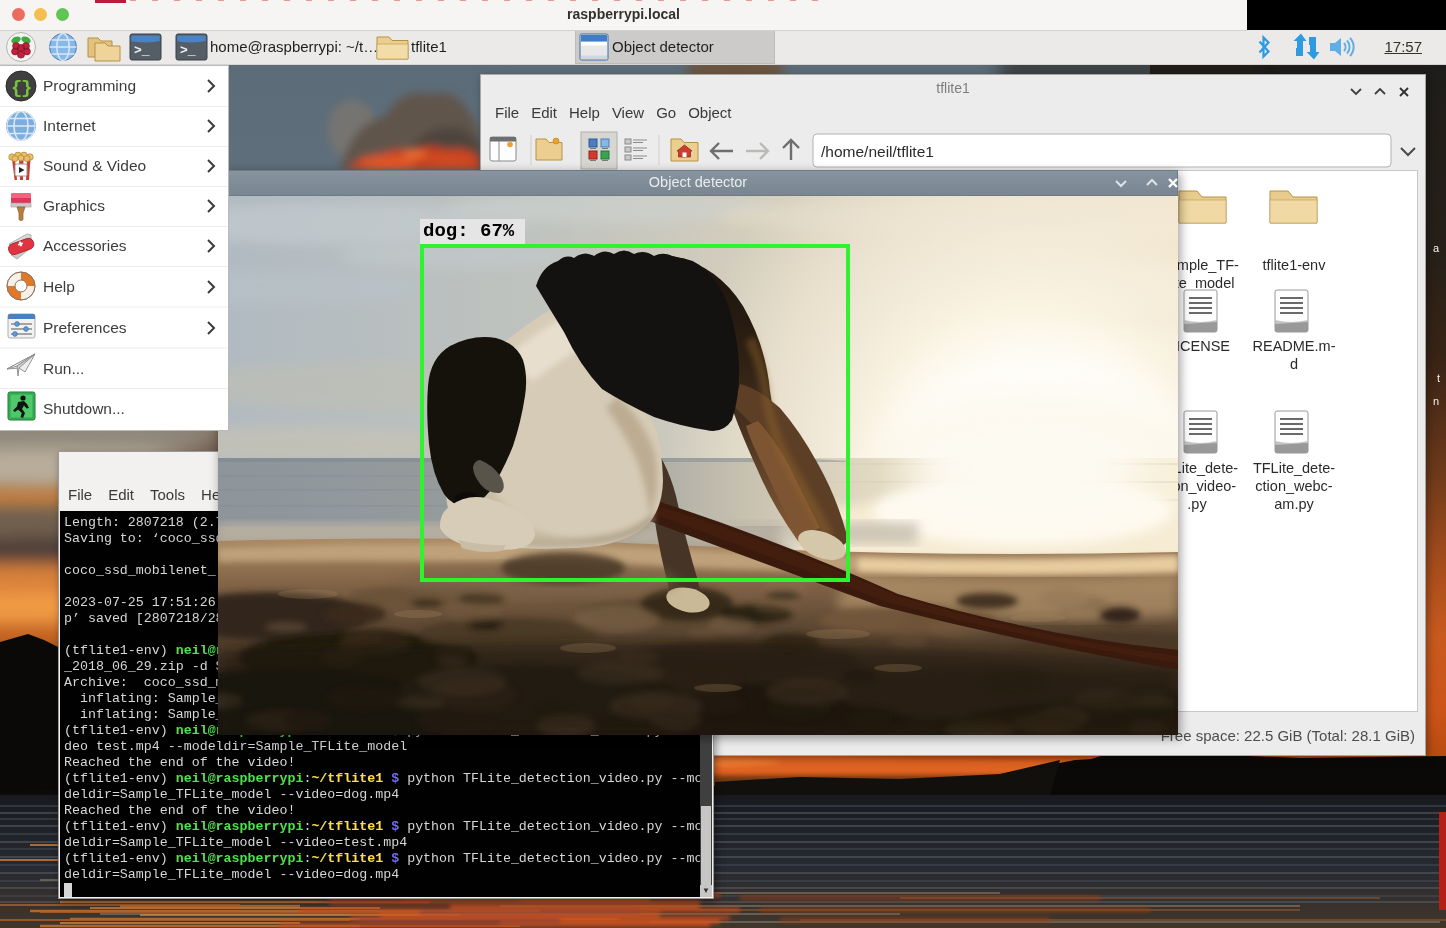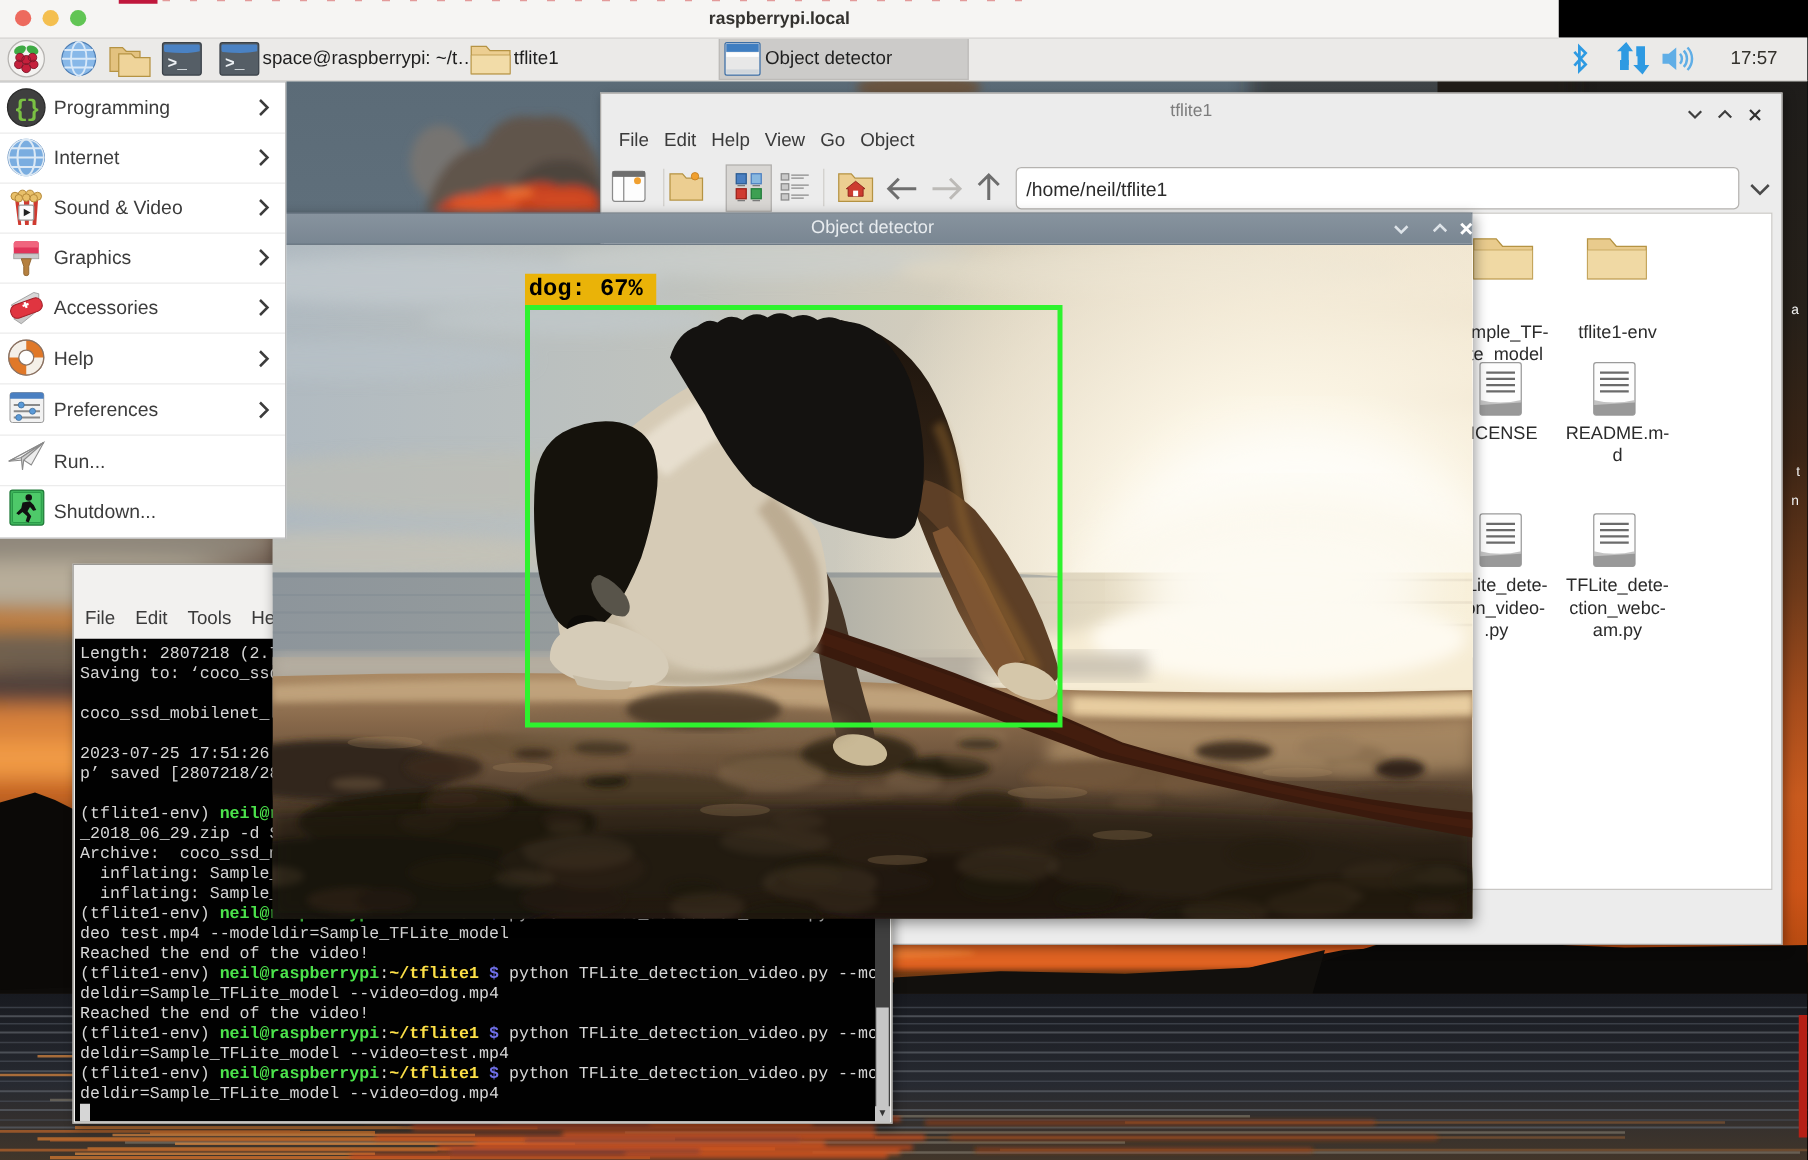--- a/index.html
+++ b/index.html
@@ -9,21 +9,21 @@
   
   #macbar{left:0;top:0;width:1247px;height:30px;background:#f6f5f3;
           border-bottom:1px solid #d4d2cf;z-index:70;}
   .tl{position:absolute;top:8px;width:13px;height:13px;border-radius:50%;}
   #macbar .title{position:absolute;left:0;right:0;top:6px;text-align:center;
       font-size:14px;font-weight:bold;color:#33312e;}
   
   #taskbar{left:0;top:30px;width:1446px;height:34px;background:#ebeae8;z-index:60;
            border-bottom:1px solid #d7d5d2;}
   .tbtxt{position:absolute;top:8px;font-size:15px;color:#1f1f1f;white-space:nowrap;}
-  #clock{position:absolute;right:24px;top:8px;font-size:15px;color:#33312c;}
+  #clock{position:absolute;right:24px;top:8px;font-size:15px;color:#33312c;text-decoration:underline;}
   
   #menu{left:0;top:65px;width:228px;height:364px;background:#ffffff;
         border:1px solid #b9b9b9;border-left:none;z-index:50;}
   
   #fm{left:480px;top:74px;width:944px;height:680px;background:#ececec;
       border:1px solid #a9a7a4;box-shadow:2px 3px 8px rgba(0,0,0,.35);z-index:20;}
   #fm .wtitle{position:absolute;top:5px;left:0;right:0;text-align:center;
       font-size:14px;color:#7d7d7d;}
   #fm .menurow{position:absolute;top:29px;left:14px;font-size:15px;color:#3a3a3a;}
   #fm .menurow span{margin-right:12px;}
@@ -48,21 +48,21 @@
   
   #od{left:218px;top:170px;width:960px;height:565px;z-index:40;
       box-shadow:2px 3px 10px rgba(0,0,0,.4);}
   #od .otitle{position:absolute;left:0;top:0;width:960px;height:26px;
      background:linear-gradient(#87939e,#798692);border:1px solid #6e7a85;box-sizing:border-box;}
   #od .otxt{position:absolute;left:0;right:0;top:4px;text-align:center;color:#e8ecef;font-size:14.5px;}
   #odvideo{position:absolute;left:0;top:26px;width:960px;height:539px;}
   
   #gbox{position:absolute;left:202px;top:74px;width:430px;height:338px;
         border:4px solid #2ef32e;box-sizing:border-box;}
-  #glabel{position:absolute;left:202px;top:49px;width:105px;height:25px;background:#eab308;
+  #glabel{position:absolute;left:202px;top:49px;width:105px;height:25px;background:#e5e5e5;
       color:#000;font-family:"Liberation Mono",monospace;font-weight:bold;font-size:19px;
       line-height:25px;text-align:left;padding-left:3px;box-sizing:border-box;letter-spacing:0px;}
   .frag{position:absolute;color:#f4f4f4;font-size:11px;z-index:5;}
 </style>
 </head>
 <body>
 
 <div class="abs" id="wallwrap" style="left:0;top:30px;width:1446px;height:898px;z-index:1;">
 <svg width="1446" height="898" viewBox="0 0 1446 898" xmlns="http://www.w3.org/2000/svg">
  <defs>
@@ -280,20 +280,23 @@
  <use href="#doc" x="701" y="240"></use>
  <use href="#doc" x="792" y="240"></use>
  <text x="714" y="302" font-size="14.5" fill="#2b2b2b" text-anchor="middle">TFLite_dete-</text>
  <text x="714" y="320" font-size="14.5" fill="#2b2b2b" text-anchor="middle">ction_video-</text>
  <text x="714" y="338" font-size="14.5" fill="#2b2b2b" text-anchor="middle">.py</text>
  <text x="811" y="302" font-size="14.5" fill="#2b2b2b" text-anchor="middle">TFLite_dete-</text>
  <text x="811" y="320" font-size="14.5" fill="#2b2b2b" text-anchor="middle">ction_webc-</text>
  <text x="811" y="338" font-size="14.5" fill="#2b2b2b" text-anchor="middle">am.py</text>
 </svg>
   </div>
+  <div class="statusbar">
+      <span class="freetxt">Free space: 22.5 GiB (Total: 28.1 GiB)</span>
+    </div>
 </div>
 
 <div class="abs" id="term">
   <div class="tmenu"><span>File</span><span>Edit</span><span>Tools</span><span>Help</span></div>
   <div id="console">Length: 2807218 (2.7M) [application/zip]
 Saving to: ‘coco_ssd_mobilenet_v1_1.0_quant_2018_06_29.zip’
 
 coco_ssd_mobilenet_ 100%[===================&gt;]   2.68M  1.92MB/s    in 1.4s
 
 2023-07-25 17:51:26 (1.92 MB/s) - ‘coco_ssd_mobilenet_v1_1.0_quant_2018_06_29.zi
@@ -669,21 +672,21 @@
         <path d="M208,94 l6,6 -6,6"></path>
   <path d="M208,134 l6,6 -6,6"></path>
         <path d="M208,174 l6,6 -6,6"></path>
         <path d="M208,215 l6,6 -6,6"></path>
   <path d="M208,256 l6,6 -6,6"></path>
  </g>
 </svg>
 </div>
 
 <div class="abs" id="taskbar">
-  <div class="tbtxt" style="left:210px;">space@raspberrypi: ~/t…</div>
+  <div class="tbtxt" style="left:210px;">home@raspberrypi: ~/t…</div>
   <div class="tbtxt" style="left:411px;">tflite1</div>
   <div class="abs" style="left:575px;top:0;width:200px;height:34px;background:#cccbc9;border:1px solid #bdbbb8;box-sizing:border-box;"></div>
   <div class="tbtxt" style="left:612px;">Object detector</div>
   <div id="clock">17:57</div>
   <div id="tbicons">
 <svg width="1446" height="34" viewBox="0 0 1446 34" xmlns="http://www.w3.org/2000/svg" style="position:absolute;left:0;top:0;">
 
  <g transform="translate(6,2)">
   <circle cx="15" cy="15" r="14.5" fill="#f4f3f1" stroke="#b5b3b0"></circle>
   <ellipse cx="10" cy="8" rx="5" ry="3.2" fill="#3faa44" transform="rotate(-25 10 8)"></ellipse>

